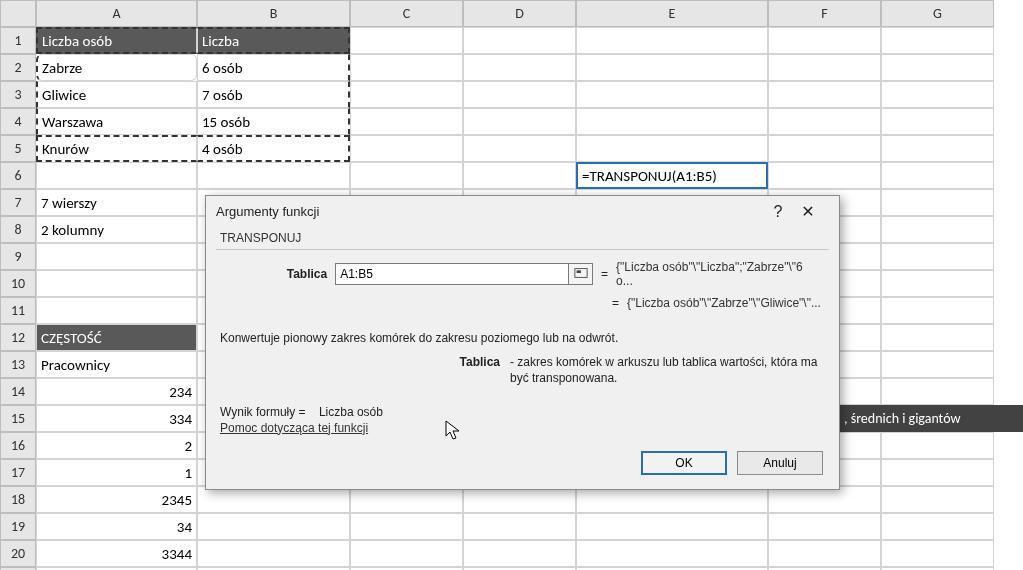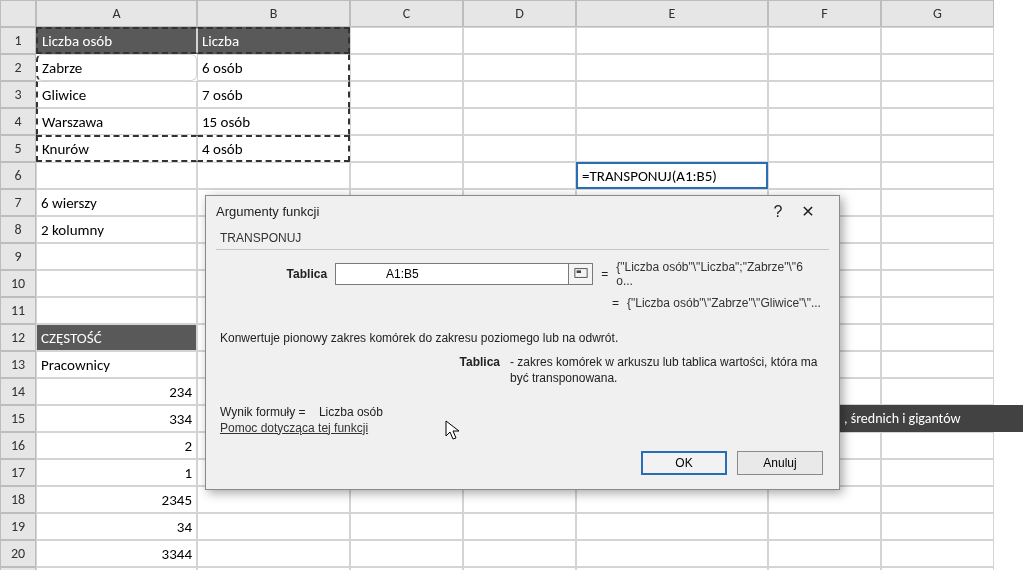--- a/index.html
+++ b/index.html
@@ -83,21 +83,20 @@
     padding: 10px 8px 6px 8px;
   }
   .row { display: flex; align-items: center; margin-bottom: 8px; }
   .row .lbl { width: 112px; text-align: right; padding-right: 8px; font-weight: bold; }
   .refbox {
     display: flex;
     border: 1px solid #7a7a7a;
     background: #fff;
     width: 260px;
     height: 22px;
-    padding-left: 46px;
   }
   .refbox input {
     flex: 1;
     border: none;
     padding: 0 4px;
     font-size: 12px;
     outline: none;
     font-family: inherit;
   }
   .refbtn {
@@ -233,21 +232,21 @@
     <div class="cell"></div>
     <div class="rowhdr">6</div>
     <div class="cell"></div>
     <div class="cell"></div>
     <div class="cell"></div>
     <div class="cell"></div>
     <div class="cell formula-cell" style="border: 2px solid rgb(43, 109, 179);">=TRANSPONUJ(A1:B5)</div>
     <div class="cell"></div>
     <div class="cell"></div>
     <div class="rowhdr">7</div>
-    <div class="cell">6 wierszy</div>
+    <div class="cell">7 wierszy</div>
     <div class="cell"></div>
     <div class="cell"></div>
     <div class="cell"></div>
     <div class="cell"></div>
     <div class="cell"></div>
     <div class="cell"></div>
     <div class="rowhdr">8</div>
     <div class="cell">2 kolumny</div>
     <div class="cell"></div>
     <div class="cell"></div>

